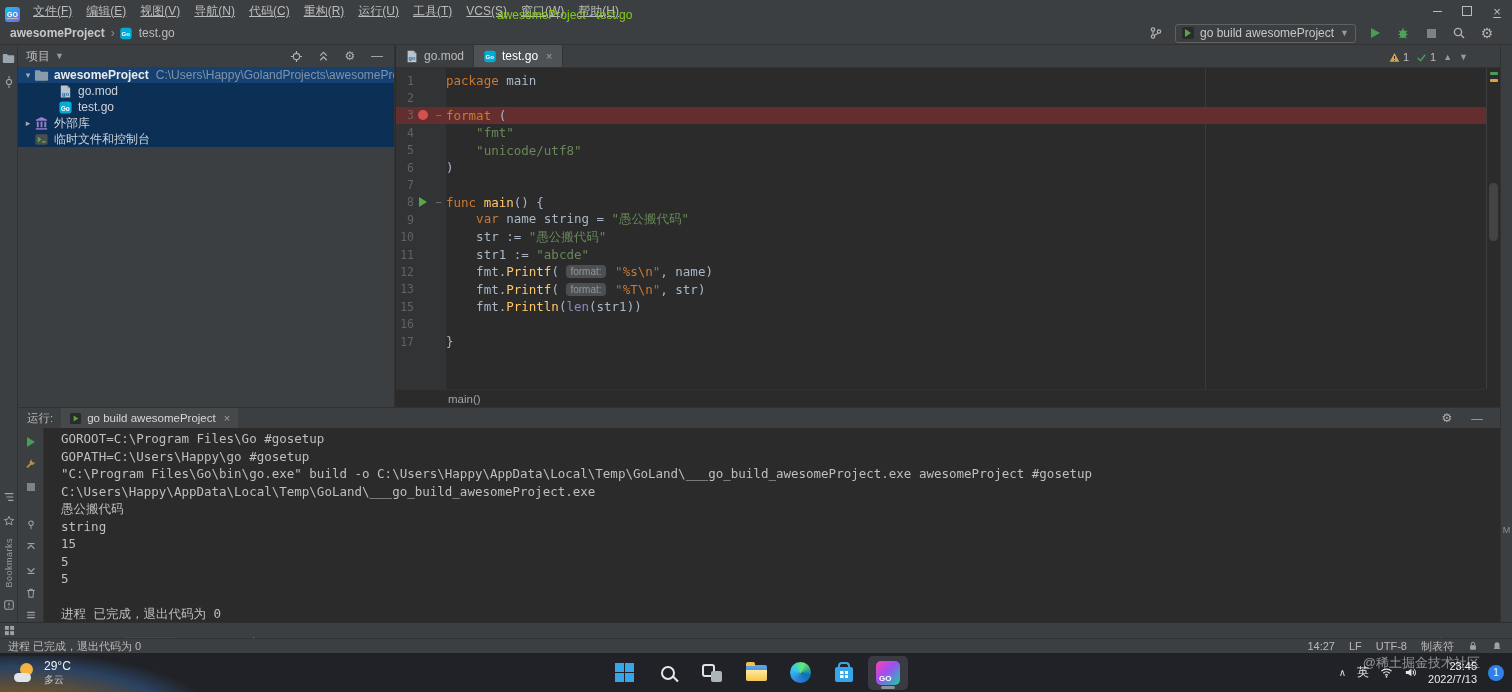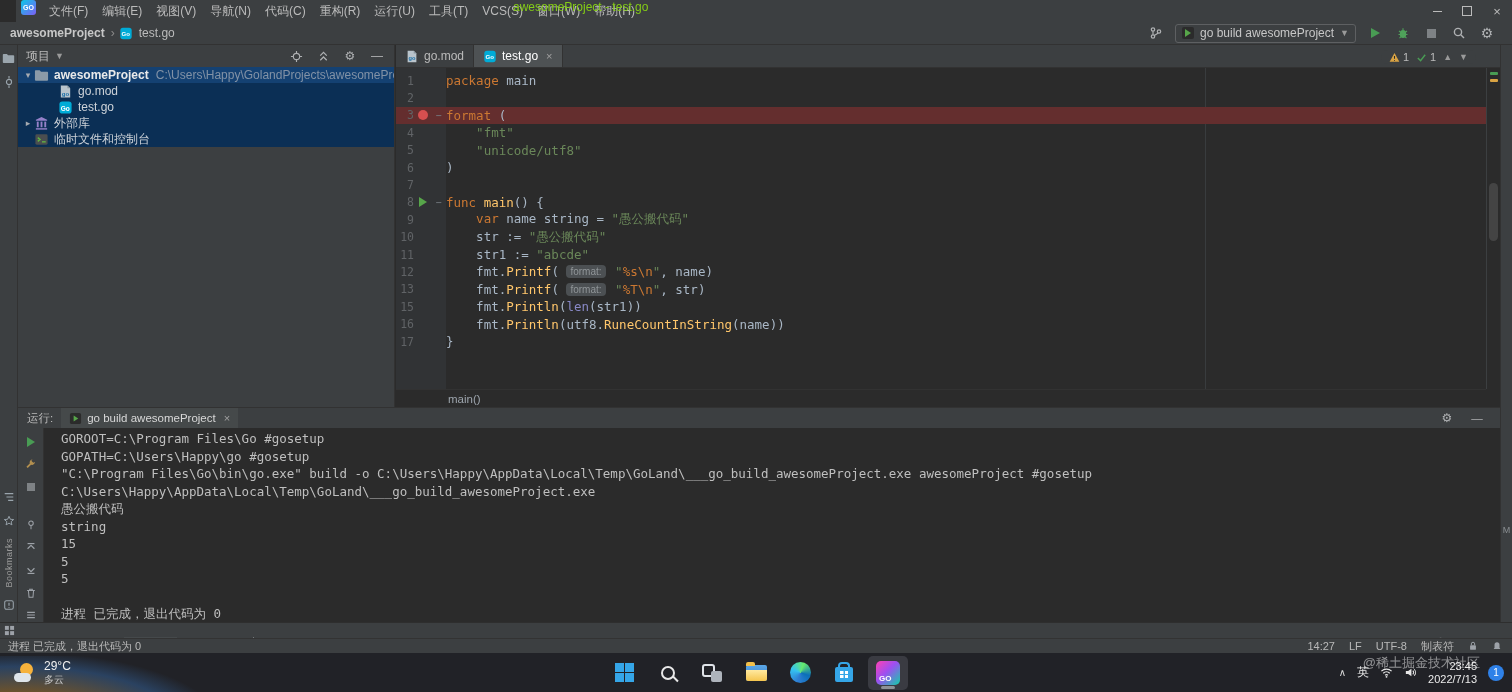--- a/index.html
+++ b/index.html
@@ -2,22 +2,22 @@
 <html><head>
 <meta charset="utf-8">
 <style>
   * { box-sizing: border-box; margin: 0; padding: 0; }
   html,body { width:1512px; height:692px; background:#2b2b2b; overflow:hidden;
     font-family:"Liberation Sans","DejaVu Sans",sans-serif; }
   .screen { position:relative; width:1512px; height:692px; background:#2b2b2b; }
   svg { display:block; }
 
   
-  .titlebar { position:absolute; top:0; left:16px; right:0; height:22px; background:#3c3f41;
-    display:flex; align-items:flex-start; color:#bbbbbb; font-size:12px; }
+  .titlebar { position:absolute; top:0; left:0; right:0; height:22px; background:#3c3f41;
+    display:flex; align-items:flex-end; color:#bbbbbb; font-size:12px;text-decoration:underline; }
   .app-ico { width:15px; height:15px; margin:0 6px 0 5px; border-radius:3px; flex:none;
     background:linear-gradient(135deg,#0ac9e8,#7e5ef5); color:#fff; font-size:7px; font-weight:bold;
     display:flex; align-items:center; justify-content:center; }
   .menu-item { padding:0 7px; height:22px; display:flex; align-items:center; cursor:default; }
   .tb-title { position:absolute; left:497px; color:#84cc16; }
   .win-controls { margin-left:auto; display:flex; height:22px; }
   .win-btn { width:30px; height:22px; display:flex; align-items:center; justify-content:center; color:#bbb; }
   .wb-min::before { content:""; width:9px; border-top:1px solid #bbb; }
   .wb-max::before { content:""; width:8px; height:8px; border:1px solid #bbb; }
   .wb-close { font-size:13px; }
@@ -493,21 +493,20 @@
           <div class="cl">
             <span class="num">15</span>
             <span class="gut"></span>
             <span class="fold"></span>
             <span class="txt"><span class="tk-d">    fmt.</span><span class="tk-f">Println</span><span class="tk-d">(</span><span class="tk-b">len</span><span class="tk-d">(str1))</span></span>
           </div>
           <div class="cl">
             <span class="num">16</span>
             <span class="gut"></span>
             <span class="fold"></span>
-            <span class="txt"><span class="tk-d">    fmt.</span><span class="tk-f">Println</span><span class="tk-d">(utf8.</span><span class="tk-f">RuneCountInString</span><span class="tk-d">(name))</span></span>
           </div>
           <div class="cl">
             <span class="num">17</span>
             <span class="gut"></span>
             <span class="fold"></span>
             <span class="txt"><span class="tk-d">}</span></span>
           </div>
         </div>
     </div>
     <div class="stripe">

